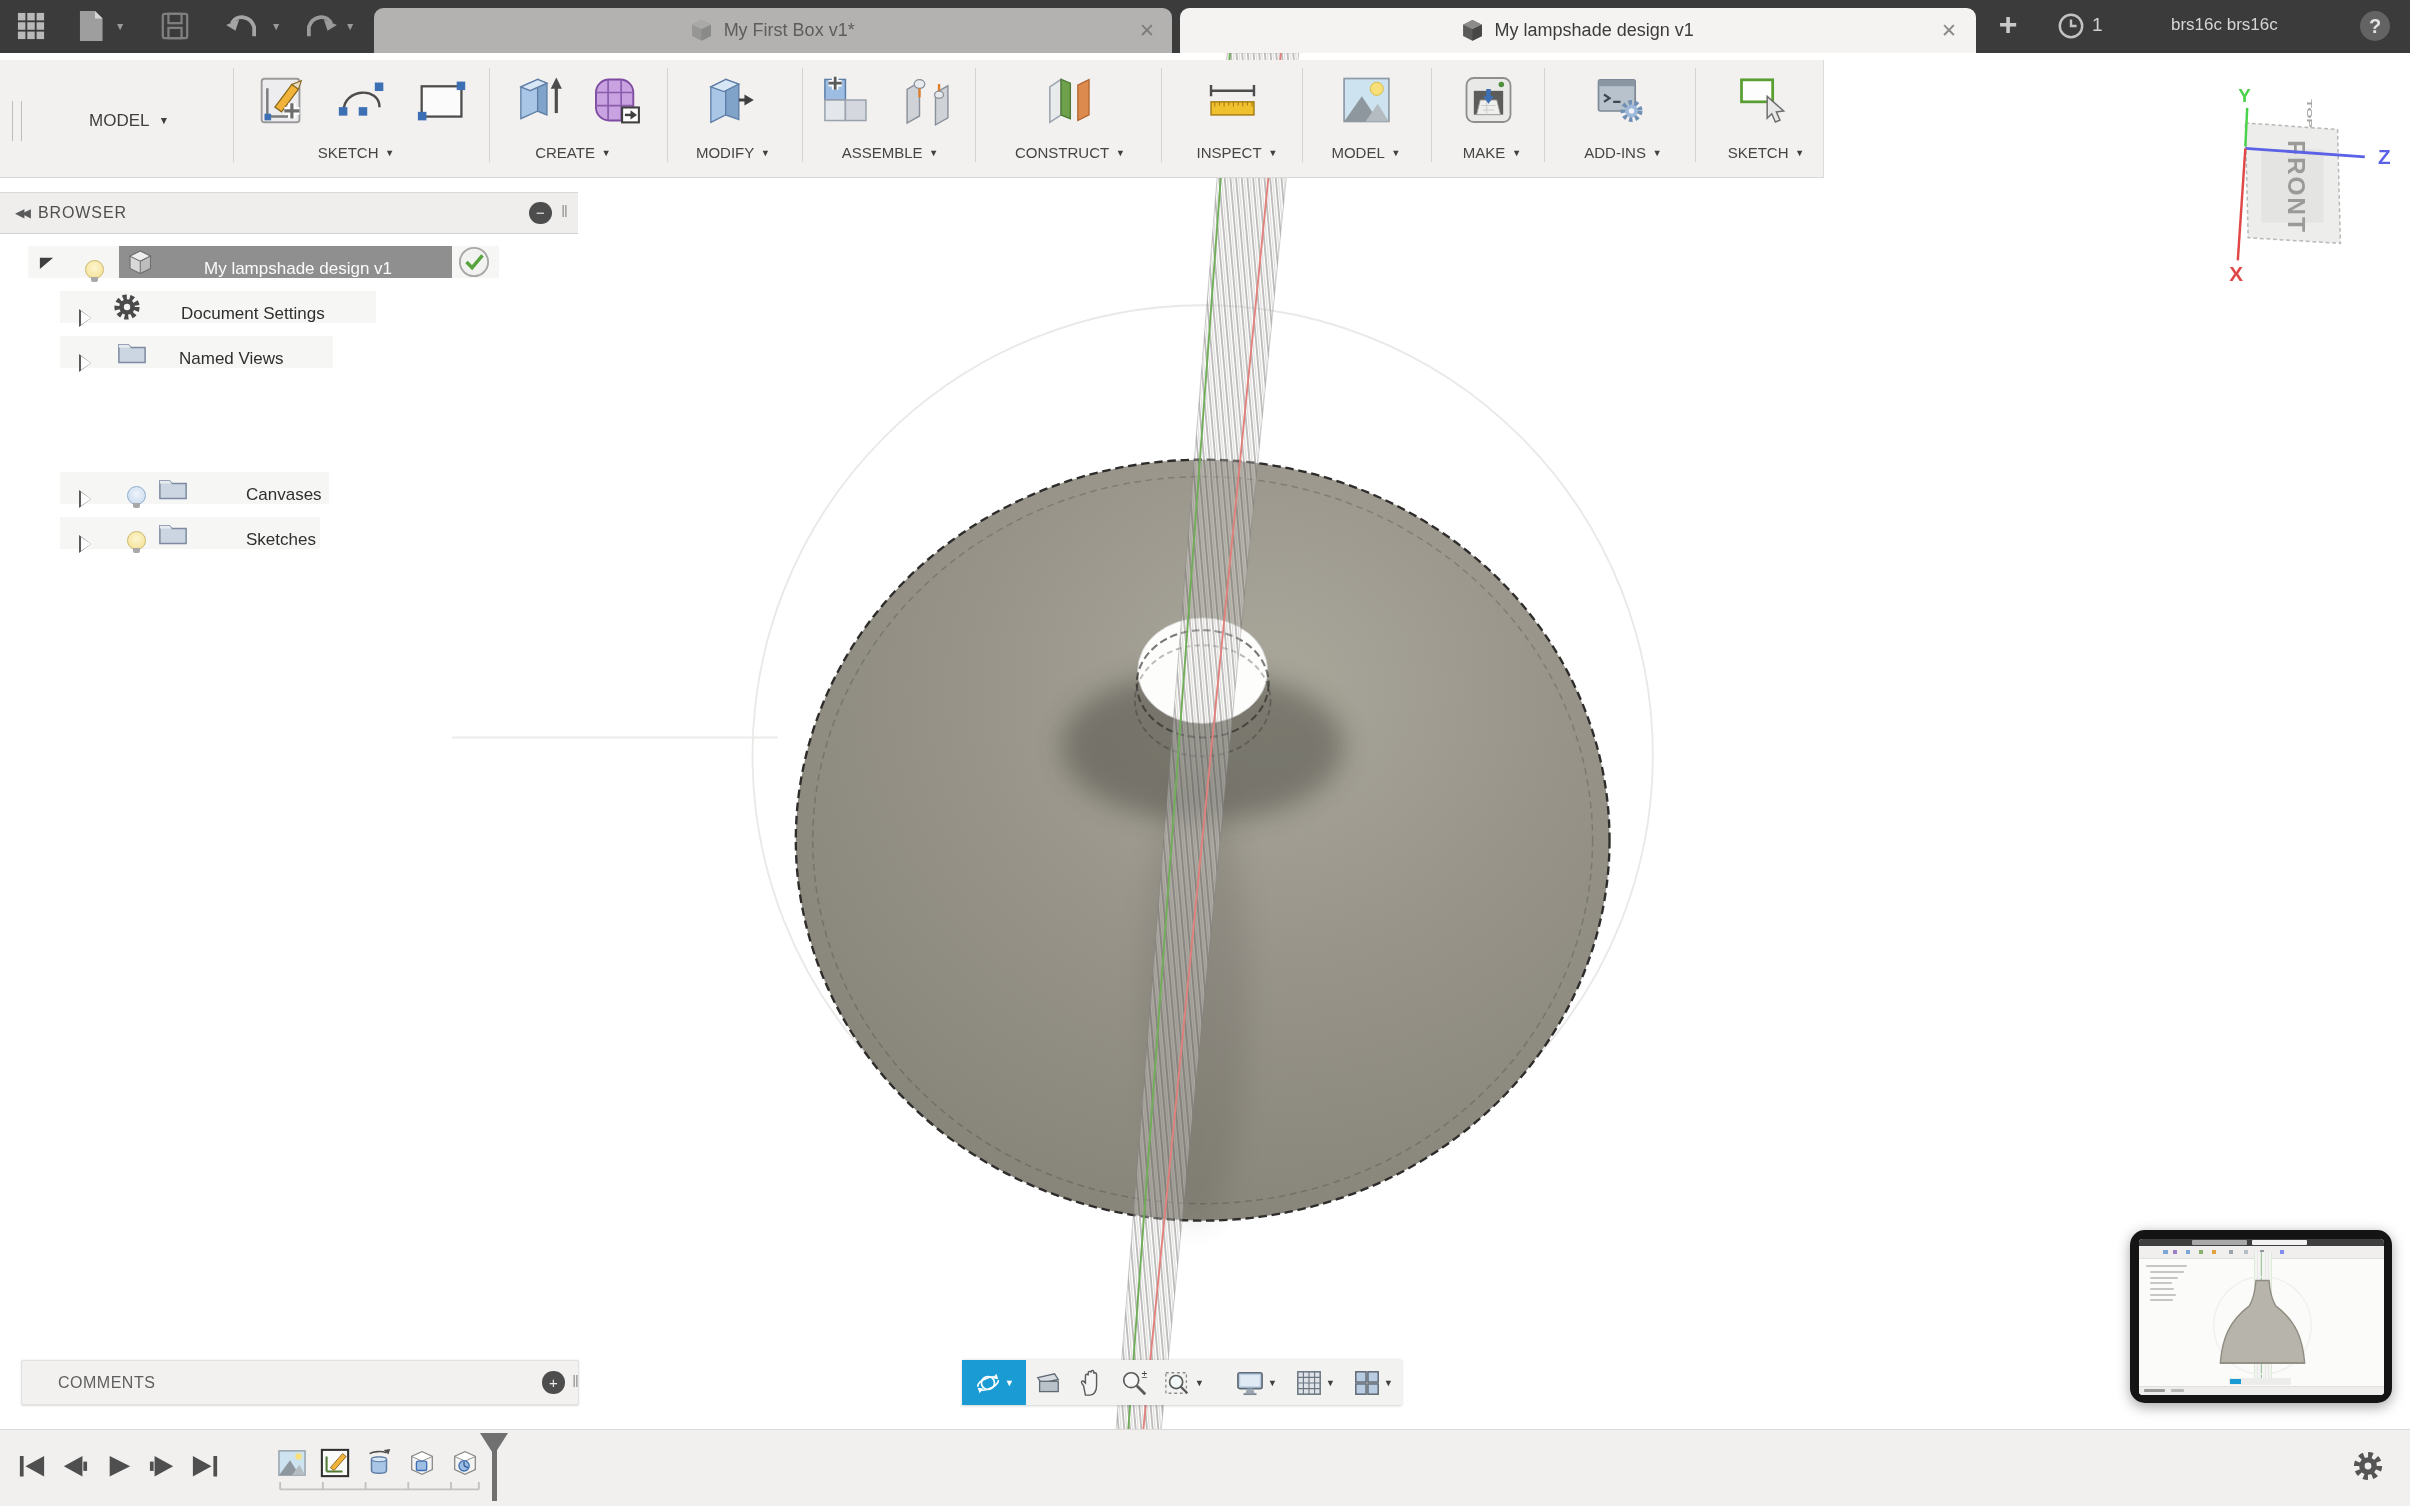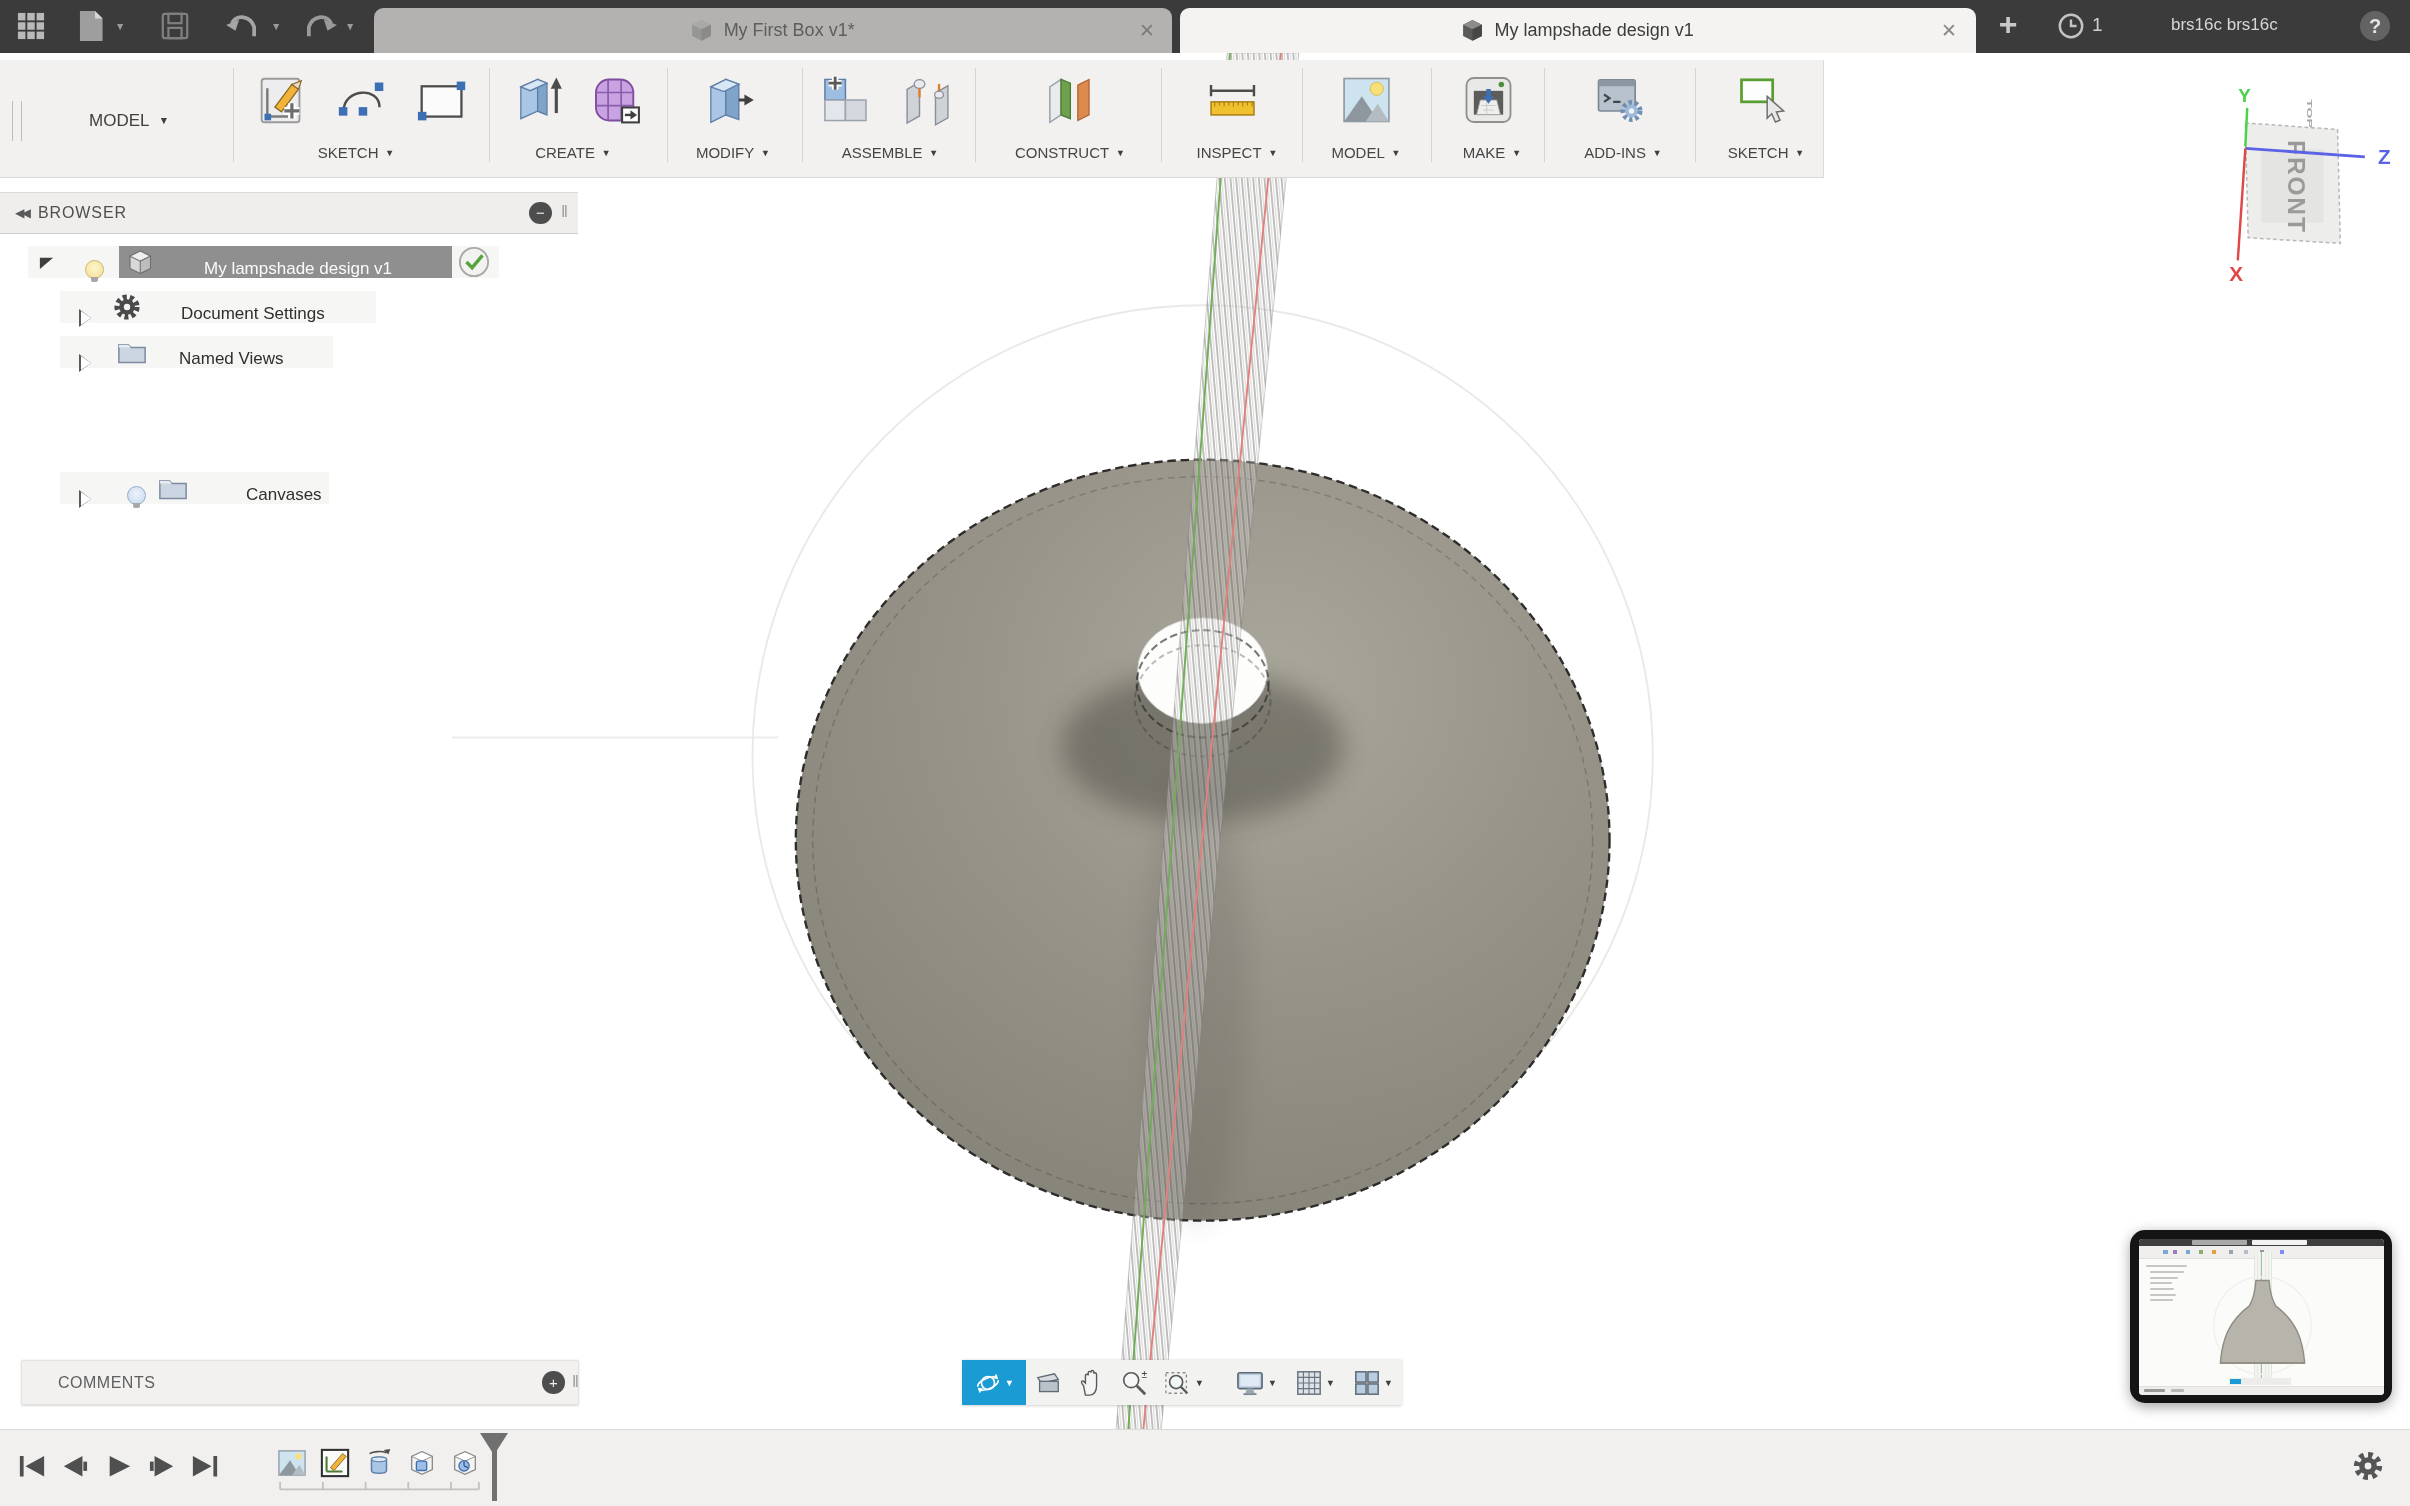--- a/index.html
+++ b/index.html
@@ -433,20 +433,30 @@
     <div class="bchip" style="left:60px;width:269px"></div>
     <div class="tri abs" style="left:81px;top:11.3px"></div>
     <div class="bulb off abs" style="left:117px;top:7.5px;cursor:pointer"></div>
     <svg class="abs" style="left:158px;top:5.6px" width="30" height="25.4" viewBox="0 0 32 27">
       <path d="M2,6 h10 l3,3 h15 v16 h-28 z" fill="#ccd5e2" stroke="#7d8aa0" stroke-width="1.6"></path>
       <path d="M2,6 h10 l3,3 h-13 z" fill="#e6ebf2"></path>
     </svg>
     <span class="btext abs" style="left:217px;top:6.6px">Canvases</span>
   </div>
 
+  <div class="brow" style="left:0;top:322px;width:580px">
+    <div class="bchip" style="left:60px;width:260px"></div>
+    <div class="tri abs" style="left:81px;top:11.3px"></div>
+    <div class="bulb on abs" style="left:117px;top:7.5px;cursor:pointer"></div>
+    <svg class="abs" style="left:158px;top:5.6px" width="30" height="25.4" viewBox="0 0 32 27">
+      <path d="M2,6 h10 l3,3 h15 v16 h-28 z" fill="#ccd5e2" stroke="#7d8aa0" stroke-width="1.6"></path>
+      <path d="M2,6 h10 l3,3 h-13 z" fill="#e6ebf2"></path>
+    </svg>
+    <span class="btext abs" style="left:217px;top:6.6px">Sketches</span>
+  </div>
 </div>
 
 <div id="viewcube" class="abs">
   <svg width="207" height="217" viewBox="0 0 220 230">
     <polygon points="45,40 143,47 146,168 48,162" fill="#ededeb" stroke="#b8b8b6" stroke-width="1.6" stroke-dasharray="4 3"></polygon>
     <rect x="62" y="68" width="66" height="78" fill="#e4e4e2"></rect>
     <text x="97" y="108" transform="rotate(90 97 108)" text-anchor="middle" dominant-baseline="middle" font-size="26" font-weight="bold" fill="#9a9a98" letter-spacing="2" aria-label="FRONT"></text>
     <text id="vc-front" x="97" y="108" transform="rotate(90 97 108)" text-anchor="middle" dominant-baseline="middle" font-size="26" font-weight="bold" fill="#9a9a98" letter-spacing="2">FRONT</text>
     <text id="vc-top" x="94" y="30" transform="rotate(90 94 30) scale(1,0.45)" text-anchor="middle" font-size="15" font-weight="bold" fill="#a6a6a4">TOP</text>
     <line x1="45" y1="65" x2="47" y2="24" stroke="#4ad24a" stroke-width="2.6"></line>

